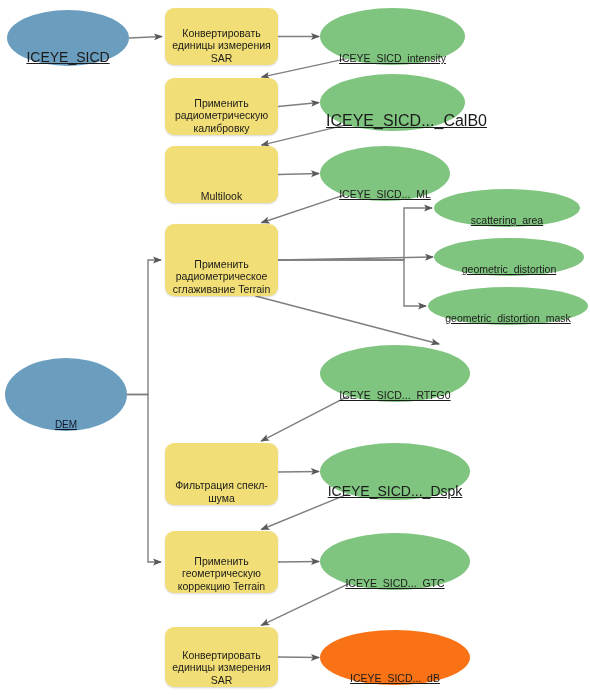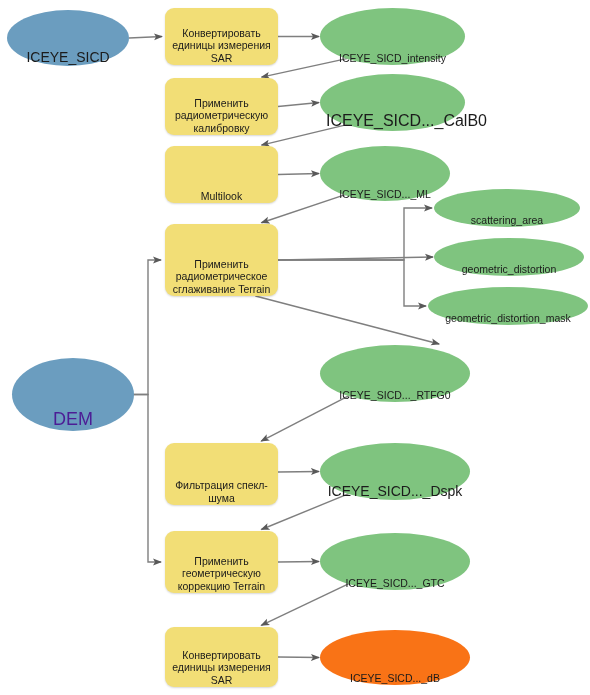--- a/index.html
+++ b/index.html
@@ -39,20 +39,21 @@
     padding: 0 6px;
     box-sizing: border-box;
     white-space: pre-line;
   }
   .node.process {
     border-radius: 9px;
     box-shadow: 0 1px 2px rgba(0,0,0,0.16);
   }
   .node.data {
     border-radius: 50%;
+    text-decoration: underline;
   }
 </style>
 </head>
 <body>
 
 <div id="canvas" style="background: rgb(255, 255, 255);">
 
   <svg id="edge-layer" width="590" height="695" viewBox="0 0 590 695">
     <defs>
       <marker id="ah" markerWidth="9" markerHeight="9" refX="8" refY="4.5" orient="auto" markerUnits="userSpaceOnUse">
@@ -129,21 +130,21 @@
   </div>
 
   <div class="node data" style="left: 428px; top: 287px; width: 160px; height: 38px; font-size: 10.5px; background: rgb(127, 196, 127); color: rgb(27, 27, 27);">
     <span class="label">geometric_distortion_mask</span>
   </div>
 
   <div class="node data" style="left: 320px; top: 345px; width: 150px; height: 57px; font-size: 10.5px; background: rgb(127, 196, 127); color: rgb(27, 27, 27);">
     <span class="label">ICEYE_SICD..._RTFG0</span>
   </div>
 
-  <div class="node data" style="left: 12px; top: 358px; width: 122px; height: 73px; font-size: 18px; background: rgb(107, 157, 191); color: #4c1d95;">
+  <div class="node data" style="left: 5px; top: 358px; width: 122px; height: 73px; font-size: 10px; background: rgb(107, 157, 191); color: #0f172a;">
     <span class="label">DEM</span>
   </div>
 
   <div class="node process" style="left: 165px; top: 443px; width: 113px; height: 62px; font-size: 10.5px; background: rgb(242, 222, 118); color: rgb(27, 27, 27);">
     <span class="label">Фильтрация спекл-
 шума</span>
   </div>
 
   <div class="node data" style="left: 320px; top: 443px; width: 150px; height: 57px; font-size: 14px; background: rgb(127, 196, 127); color: rgb(27, 27, 27);">
     <span class="label">ICEYE_SICD..._Dspk</span>

